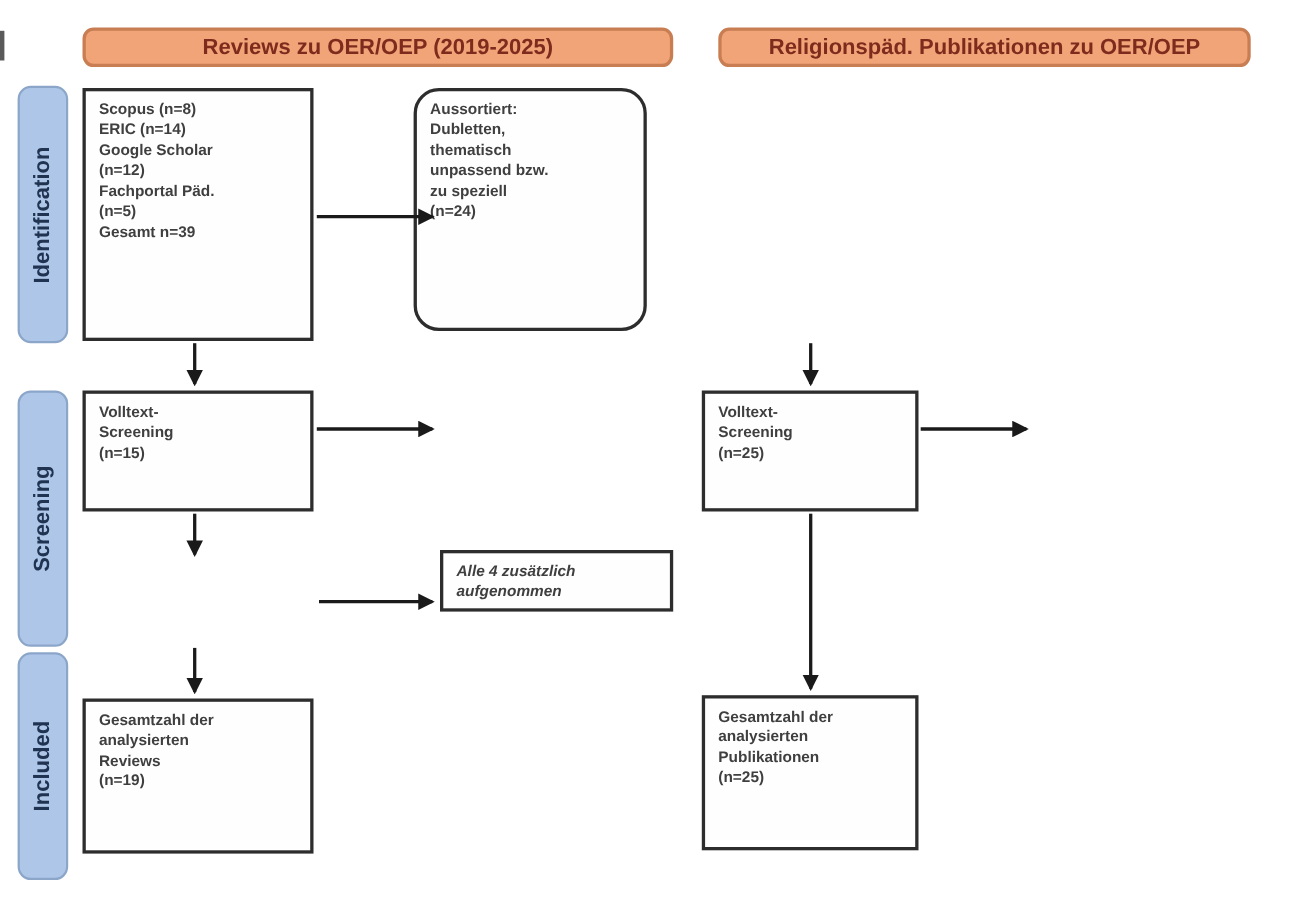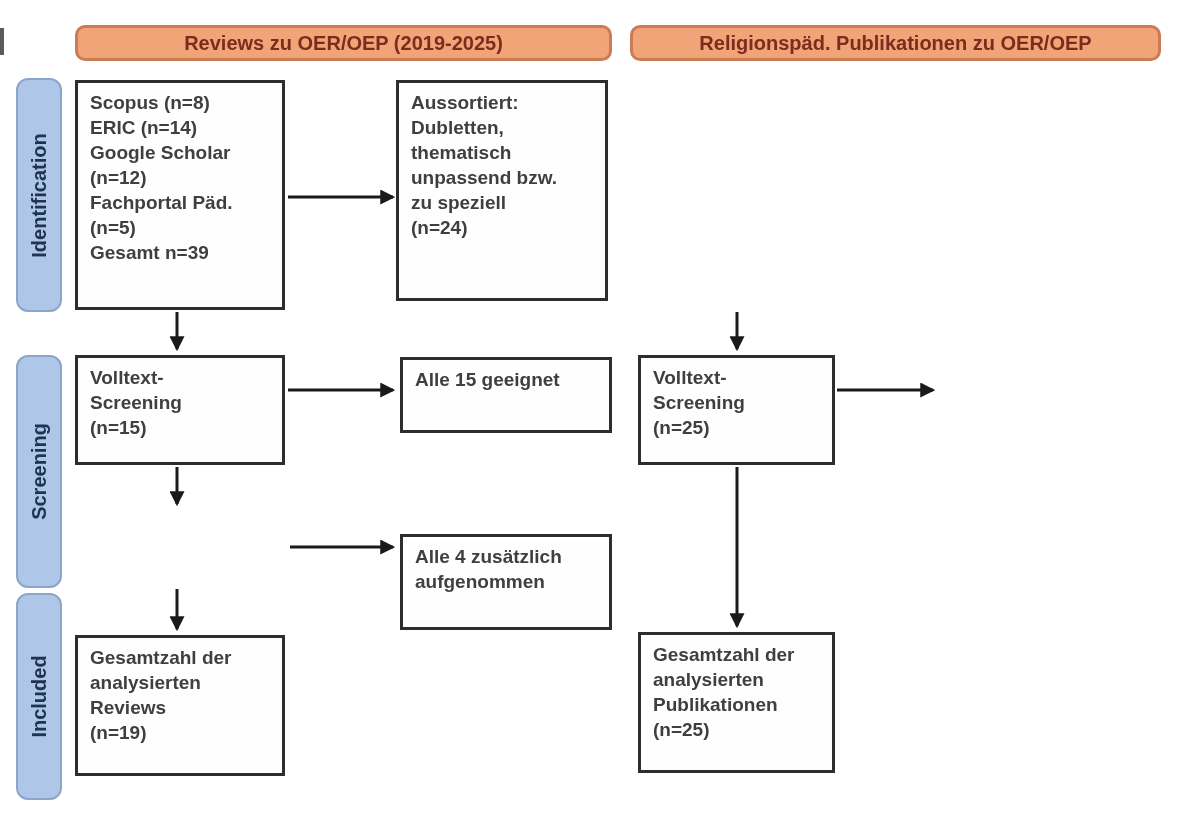--- a/index.html
+++ b/index.html
@@ -41,21 +41,21 @@
     color: var(--phase-text, #203350);
     font-size: 20px;
     font-weight: 700;
   }
   .box {
     position: absolute;
     box-sizing: border-box;
     background: #fefefe;
     border: 3px solid var(--box-border, #2d2d2d);
     color: var(--box-text, #3f3f3f);
-    font-size: 19px;
+    font-size: 14px;
     font-weight: 600;
     line-height: 1.32;
     padding: 7px 12px;
     white-space: pre-line;
   }
   .arrows {
     position: absolute;
     left: 0; top: 0;
     width: 1182px; height: 820px;
     pointer-events: none;
@@ -74,50 +74,49 @@
   }
 </style>
 </head>
 <body>
 
 <div class="canvas">
 
   <div class="edge-artifact"></div>
 
   <div class="col-header" style="left:75px; top:25px; width:537px; height:36px;">Reviews zu OER/OEP (2019-2025)</div>
-  <div class="col-header" style="left:630px; top:25px; width:531px; height:36px;">Religionspäd. Publikationen zu OER/OEP</div>
+  <div class="col-header" style="left:653px; top:25px; width:484px; height:36px;">Religionspäd. Publikationen zu OER/OEP</div>
 
   <div class="phase" style="left:16px; top:78px; width:46px; height:234px;">
     <span>Identification</span>
   </div>
   <div class="phase" style="left:16px; top:355px; width:46px; height:233px;">
     <span>Screening</span>
   </div>
   <div class="phase" style="left:16px; top:593px; width:46px; height:207px;">
     <span>Included</span>
   </div>
 
   <div class="box" style="left:75px; top:80px; width:210px; height:230px;">Scopus (n=8)
 ERIC (n=14)
 Google Scholar
 (n=12)
 Fachportal Päd.
 (n=5)
 Gesamt n=39</div>
-  <div class="box" style="left:396px; top:80px; width:212px; height:221px;">Aussortiert:
+  <div class="box" style="left:376px; top:80px; width:212px; height:221px;border-radius:23px;">Aussortiert:
 Dubletten,
 thematisch
 unpassend bzw.
 zu speziell
 (n=24)</div>
   <div class="box" style="left:75px; top:355px; width:210px; height:110px;">Volltext-
 Screening
 (n=15)</div>
-  <div class="box" style="left:400px; top:357px; width:212px; height:76px;">Alle 15 geeignet</div>
-  <div class="box" style="left:400px; top:534px; width:212px; height:96px;">Alle 4 zusätzlich
+  <div class="box" style="left:400px; top:500px; width:212px; height:56px;font-style:italic;">Alle 4 zusätzlich
 aufgenommen</div>
   <div class="box" style="left:75px; top:635px; width:210px; height:141px;">Gesamtzahl der
 analysierten
 Reviews
 (n=19)</div>
 
   <div class="box" style="left:638px; top:355px; width:197px; height:110px;">Volltext-
 Screening
 (n=25)</div>
   <div class="box" style="left:638px; top:632px; width:197px; height:141px;">Gesamtzahl der

